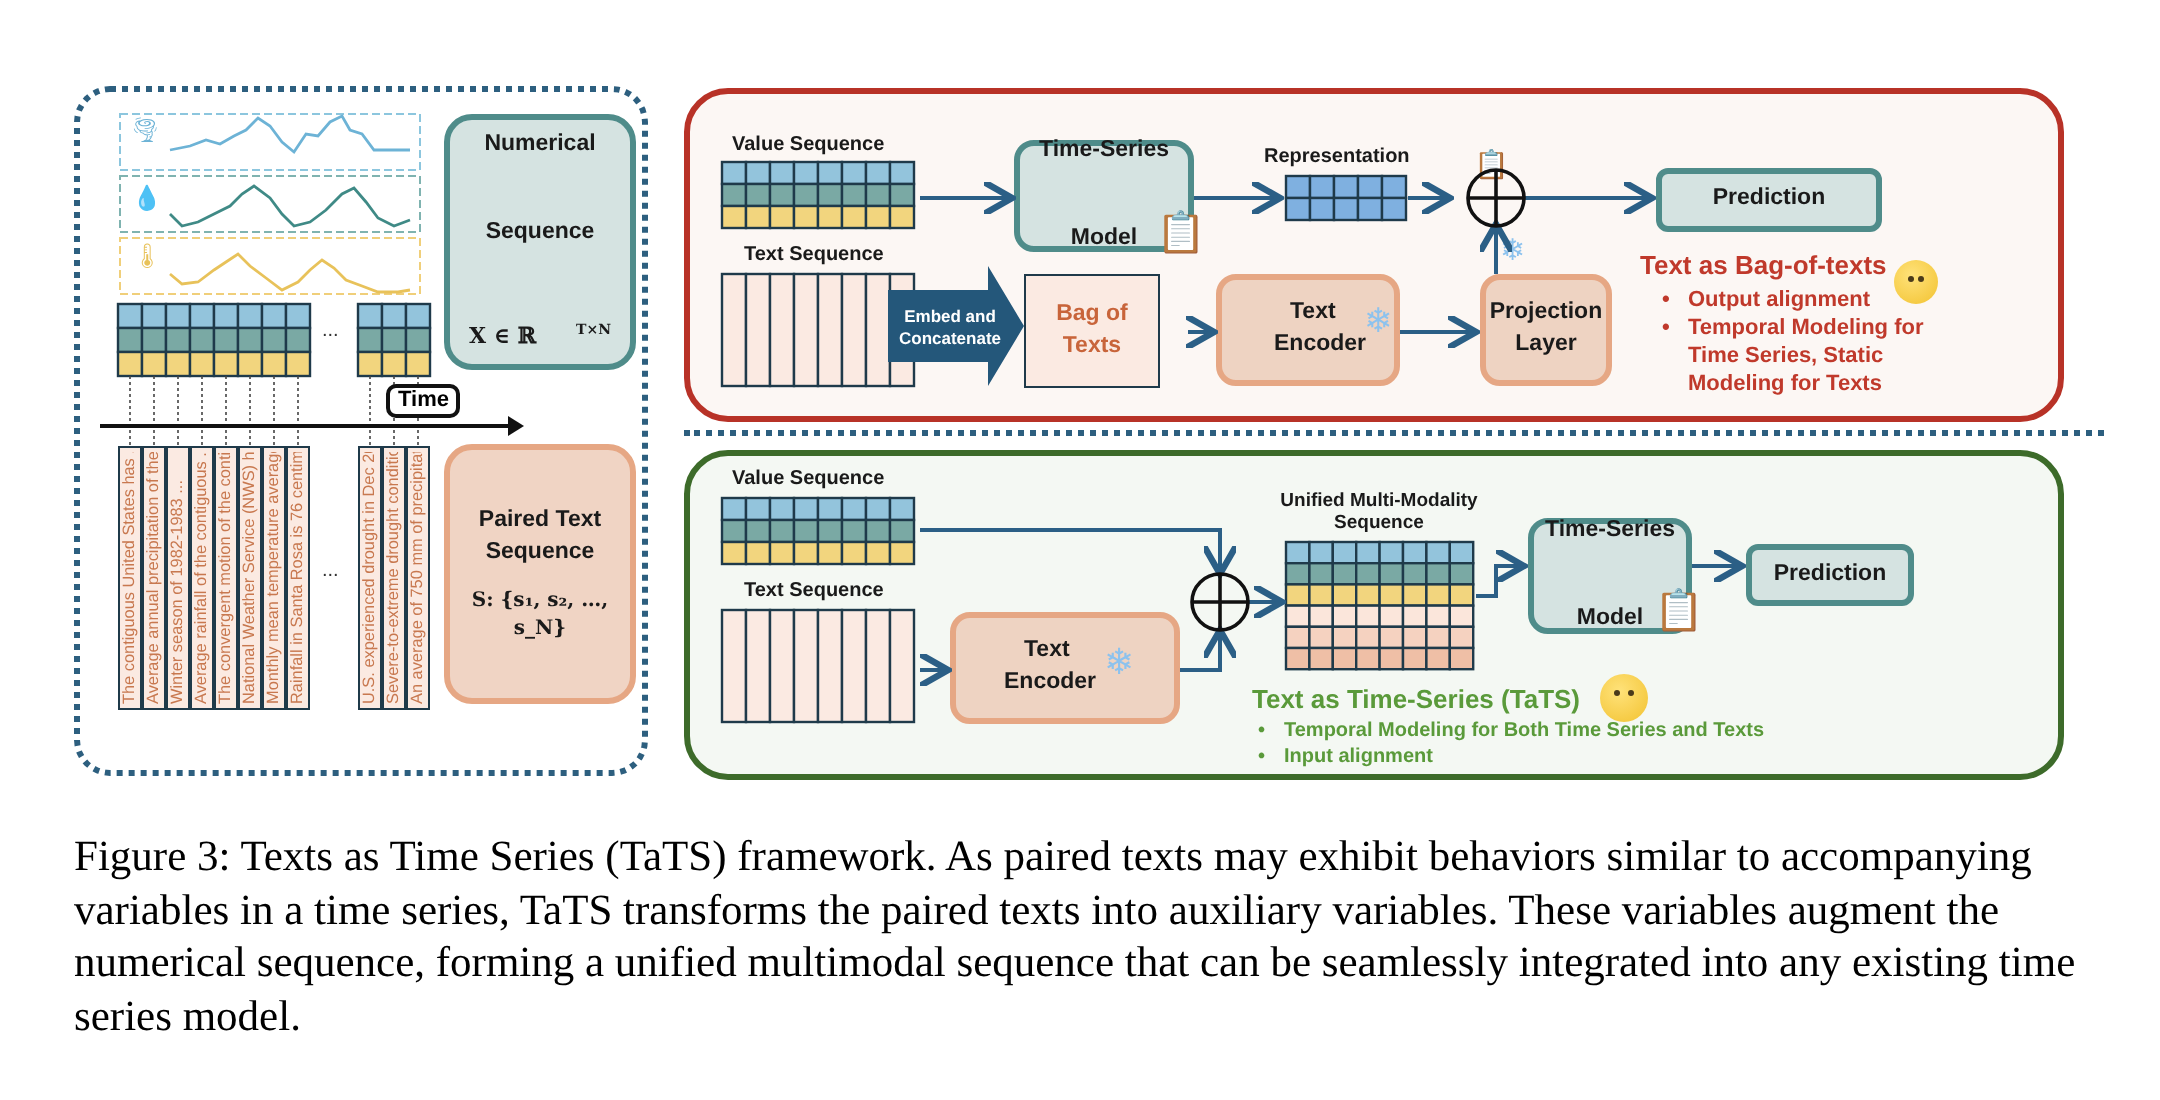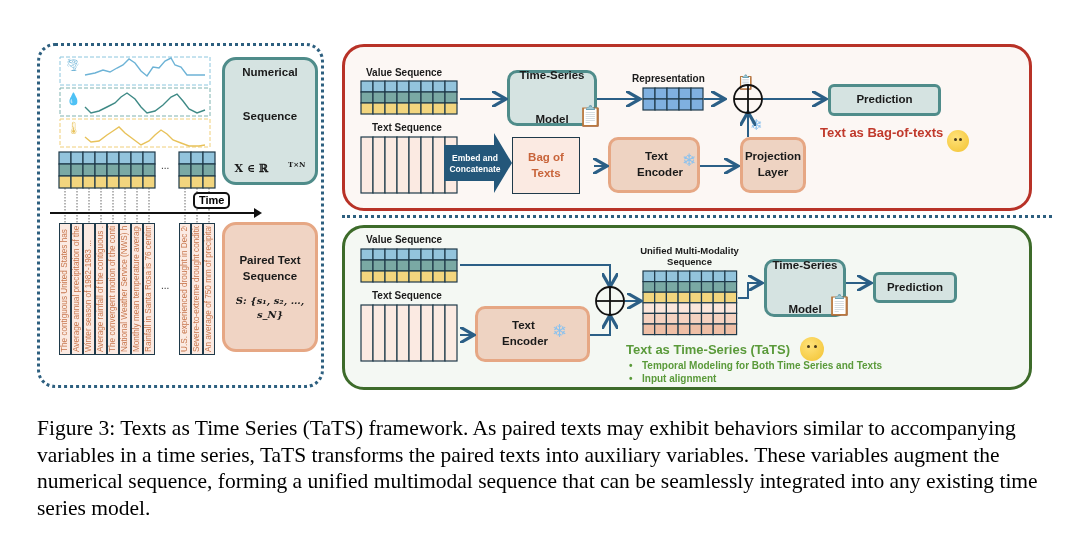--- a/index.html
+++ b/index.html
@@ -127,21 +127,21 @@
 
   <div class="box teal-box" style="left:222px;top:57px;width:96px;height:128px;border-radius:14px;flex-direction:column;">
     <div>Numerical</div>
     <div>Sequence</div>
     <div style="margin-top:8px;font-family:'DejaVu Serif',serif;font-size:11px;">X ∈ ℝ<sup style="font-size:7px;margin-left:20px;">T×N</sup></div>
   </div>
 
   <div class="box peach-box" style="left:222px;top:222px;width:96px;height:130px;border-radius:14px;flex-direction:column;background:#f0d4c4;">
     <div>Paired Text</div>
     <div>Sequence</div>
-    <div style="margin-top:10px;font-family:'DejaVu Serif',serif;font-size:10px;font-style:italic;">S: {s₁, s₂, …, s_N}</div>
+    <div style="margin-top:10px;font-family:'DejaVu Serif',serif;font-size:10px;">S: {s₁, s₂, …, s_N}</div>
   </div>
 
 
   <div class="abs" style="left:342px;top:44px;width:690px;height:167px;border:3px solid #b83227;border-radius:22px;background:#fcf7f4;box-sizing:border-box;"></div>
 
   <div class="lbl" style="left:366px;top:67px;font-size:10px;">Value Sequence</div>
   <svg class="abs" style="left:360px;top:80px;" width="100" height="36">
       <g class="vgrid">
         <rect x="1" y="1" width="12" height="11" fill="#93c4dc" stroke="#1f3a4a" stroke-width="1.2"></rect>
         <rect x="13" y="1" width="12" height="11" fill="#93c4dc" stroke="#1f3a4a" stroke-width="1.2"></rect>
@@ -225,20 +225,28 @@
   <div class="box peach-box" style="left:740px;top:137px;width:66px;height:56px;flex-direction:column;">
     <div>Projection</div>
     <div>Layer</div>
   </div>
   <span class="abs" style="left:750px;top:116px;font-size:15px;color:#8cc2ee;">❄</span>
 
   <div class="box pred-box" style="left:828px;top:84px;width:113px;height:32px;">Prediction</div>
 
   <div class="abs red-title" style="left:820px;top:125px;font-size:13px;">Text as Bag-of-texts</div>
   <div class="emoji" style="left:947px;top:130px;width:22px;height:22px;"></div>
+  <ul class="bul abs" style="left:828px;top:143px;color:#c0392b;">
+    <li>Output alignment</li>
+    <li>
+      <div>Temporal Modeling for</div>
+      <div>Time Series, Static</div>
+      <div>Modeling for Texts</div>
+    </li>
+  </ul>
 
   <svg class="abs" style="left:342px;top:44px;" width="690" height="167">
     <defs>
       <marker id="ah" markerWidth="8" markerHeight="8" refX="6" refY="4" orient="auto">
         <path d="M0,0 L7,4 L0,8" fill="none" stroke="#2b5f86" stroke-width="1.6"></path>
       </marker>
     </defs>
     <g stroke="#2b5f86" stroke-width="2" fill="none">
       <line x1="118" y1="55" x2="162" y2="55" marker-end="url(#ah)"></line>
       <line x1="255" y1="55" x2="296" y2="55" marker-end="url(#ah)"></line>

